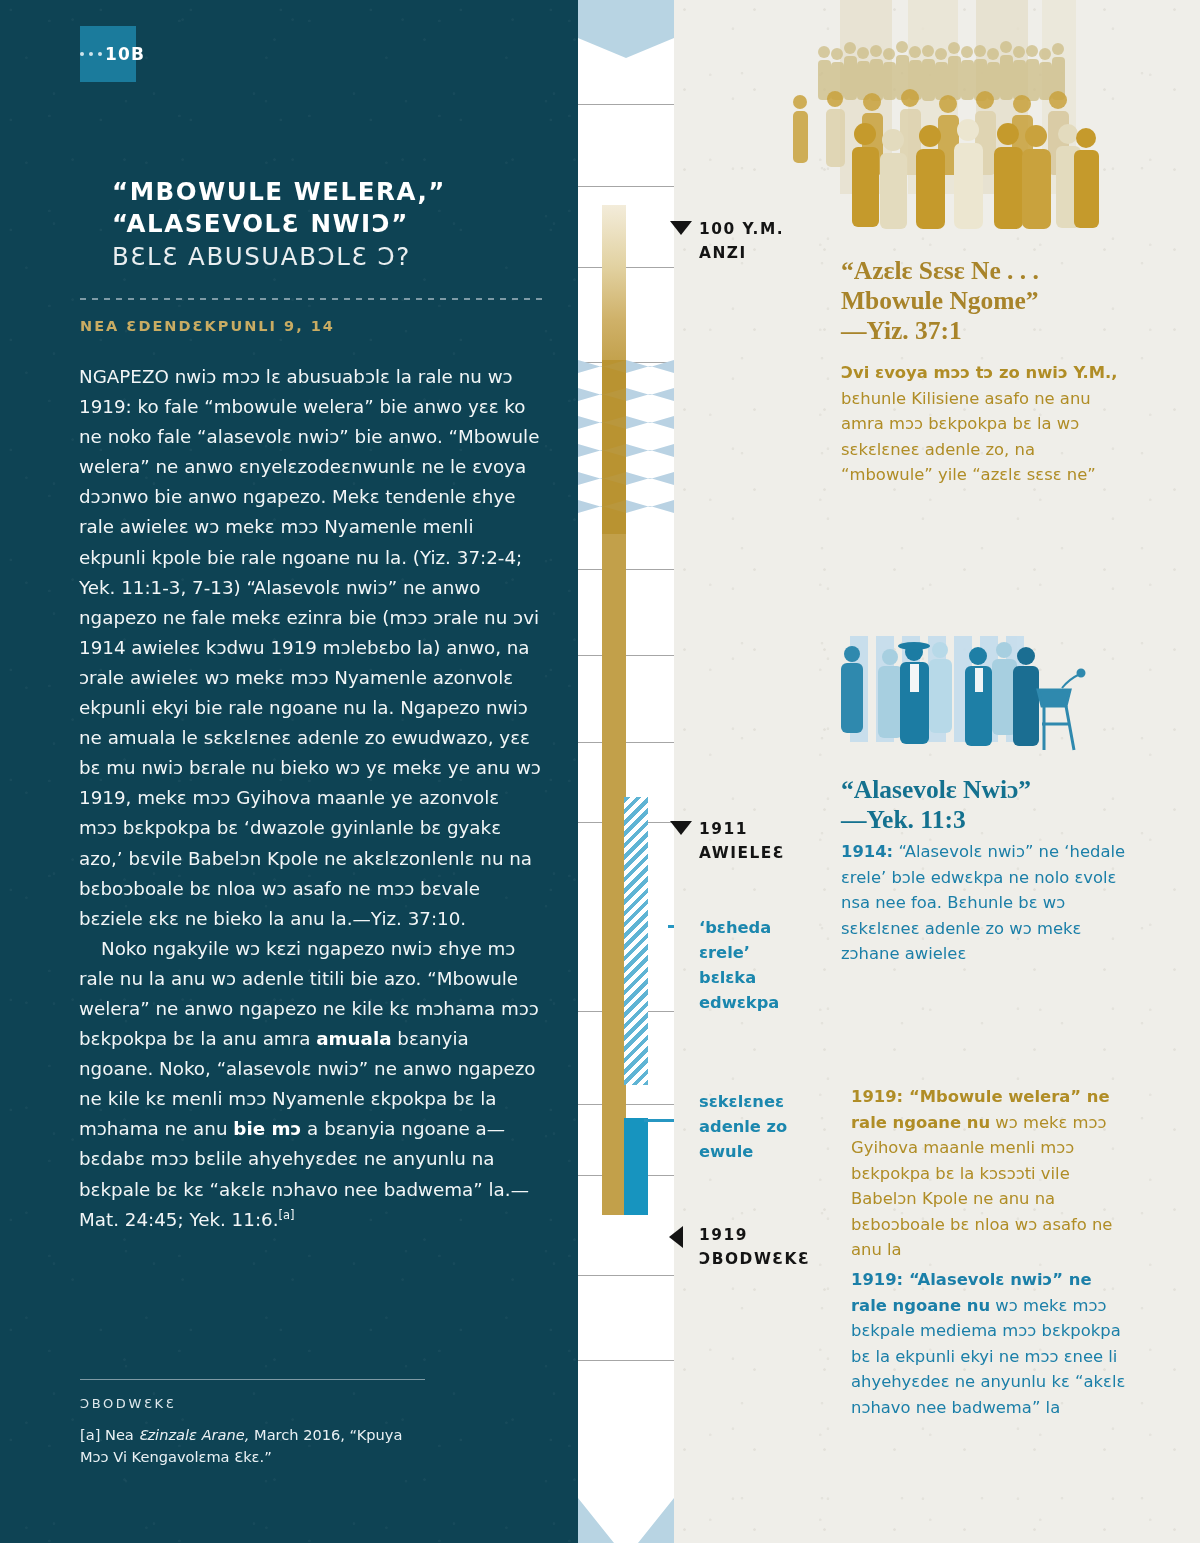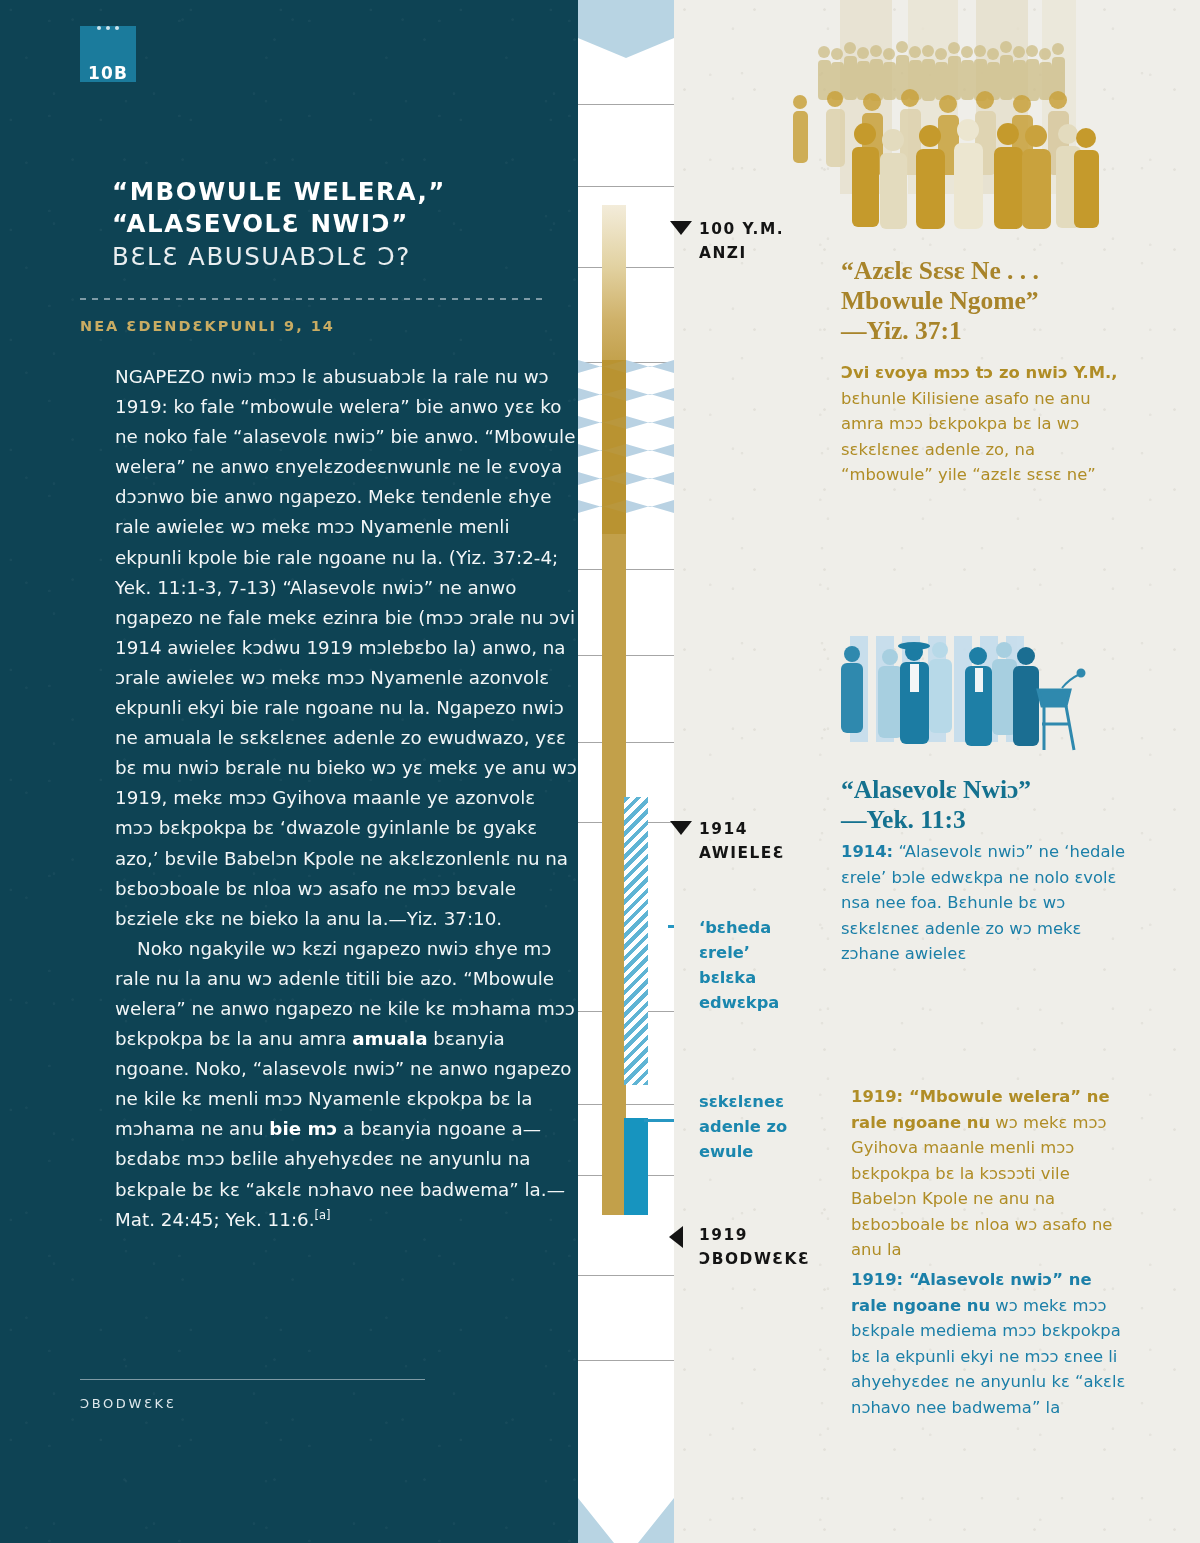--- a/index.html
+++ b/index.html
@@ -24,22 +24,22 @@
       radial-gradient(circle at 22% 55%, rgba(255,255,255,.035) 0 1px, transparent 1.6px),
       radial-gradient(circle at 54% 72%, rgba(255,255,255,.04) 0 1px, transparent 1.6px),
       radial-gradient(circle at 90% 88%, rgba(255,255,255,.035) 0 1px, transparent 1.6px);
     background-size: 90px 110px, 130px 95px, 110px 140px, 150px 120px, 120px 105px, 100px 130px, 140px 115px;
   }
 
   #page-badge {
     position: absolute; left: 80px; top: 26px;
     width: 56px; height: 56px;
     background: #1b7b9c;
-    display: flex; flex-direction: column;
-    align-items: center; justify-content: space-between;
+    display: flex; flex-direction: row;
+    align-items: center; justify-content: flex-start;
     gap: 3px;
   }
   #page-badge .dots { display: flex; gap: 5px; }
   #page-badge .dots i {
     display: block; width: 4px; height: 4px; border-radius: 50%;
     background: #cfe4ec;
   }
   #page-badge .num {
     color: #ffffff; font-size: 17px; font-weight: bold;
     letter-spacing: 1.2px; line-height: 1;
@@ -68,21 +68,20 @@
   #subhead {
     position: absolute; left: 80px; top: 318px;
     color: #c9ac63; font-size: 14.5px; font-weight: bold;
     letter-spacing: 2.0px;
   }
 
   #body-copy {
     position: absolute; left: 79px; top: 362px; width: 462px;
     color: #f2f6f7; font-size: 18.3px; line-height: 30.1px;
     text-align: left;
-    margin-left: 36px;
   }
   #body-copy p + p { text-indent: 22px; }
   #body-copy b { font-weight: bold; color: #ffffff; }
   #body-copy sup {
     font-size: 11.5px; vertical-align: super; line-height: 0;
   }
 
   #footnote-rule {
     position: absolute; left: 80px; top: 1379px; width: 345px; height: 1px;
     background: #7e9aa5;
@@ -239,20 +238,21 @@
 
   <div id="subhead">NEA ƐDENDƐKPUNLI 9, 14</div>
 
   <div id="body-copy">
     <p>NGAPEZO nwiɔ mɔɔ lɛ abusuabɔlɛ la rale nu wɔ 1919: ko fale “mbowule welera” bie anwo yɛɛ ko ne noko fale “alasevolɛ nwiɔ” bie anwo. “Mbowule welera” ne anwo ɛnyelɛzodeɛnwunlɛ ne le ɛvoya dɔɔnwo bie anwo ngapezo. Mekɛ tendenle ɛhye rale awieleɛ wɔ mekɛ mɔɔ Nyamenle menli ekpunli kpole bie rale ngoane nu la. (Yiz. 37:2-4; Yek. 11:1-3, 7-13) “Alasevolɛ nwiɔ” ne anwo ngapezo ne fale mekɛ ezinra bie (mɔɔ ɔrale nu ɔvi 1914 awieleɛ kɔdwu 1919 mɔlebɛbo la) anwo, na ɔrale awieleɛ wɔ mekɛ mɔɔ Nyamenle azonvolɛ ekpunli ekyi bie rale ngoane nu la. Ngapezo nwiɔ ne amuala le sɛkɛlɛneɛ adenle zo ewudwazo, yɛɛ bɛ mu nwiɔ bɛrale nu bieko wɔ yɛ mekɛ ye anu wɔ 1919, mekɛ mɔɔ Gyihova maanle ye azonvolɛ mɔɔ bɛkpokpa bɛ ‘dwazole gyinlanle bɛ gyakɛ azo,’ bɛvile Babelɔn Kpole ne akɛlɛzonlenlɛ nu na bɛboɔboale bɛ nloa wɔ asafo ne mɔɔ bɛvale bɛziele ɛkɛ ne bieko la anu la.—Yiz. 37:10.</p>
     <p>Noko ngakyile wɔ kɛzi ngapezo nwiɔ ɛhye mɔ rale nu la anu wɔ adenle titili bie azo. “Mbowule welera” ne anwo ngapezo ne kile kɛ mɔhama mɔɔ bɛkpokpa bɛ la anu amra <b>amuala</b> bɛanyia ngoane. Noko, “alasevolɛ nwiɔ” ne anwo ngapezo ne kile kɛ menli mɔɔ Nyamenle ɛkpokpa bɛ la mɔhama ne anu <b>bie mɔ</b> a bɛanyia ngoane a—bɛdabɛ mɔɔ bɛlile ahyehyɛdeɛ ne anyunlu na bɛkpale bɛ kɛ “akɛlɛ nɔhavo nee badwema” la.—Mat. 24:45; Yek. 11:6.<sup>[a]</sup></p>
   </div>
 
   <div id="footnote-rule"></div>
   <div id="fn-head">ƆBODWƐKƐ</div>
+  <div id="fn-body">[a] Nea <i>Ɛzinzalɛ Arane,</i> March 2016, “Kpuya Mɔɔ Vi Kengavolɛma Ɛkɛ.”</div>
 </div>
 
 <div id="timeline">
 
   <div id="chev-top" class="chev"></div>
 
   <div class="tl-tick" style="top:104px"></div>
   <div class="tl-tick" style="top:186px"></div>
   <div class="tl-tick" style="top:267px"></div>
   <div class="tl-tick" style="top:362px"></div>
@@ -422,21 +422,21 @@
 </div>
 
 <div class="marker" style="left:699px; top:203px;">
   <span class="tri-down"></span>
   <div>100 Y.M.</div>
   <div>ANZI</div>
 </div>
 
 <div class="marker" style="left:699px; top:803px;">
   <span class="tri-down"></span>
-  <div>1914</div>
+  <div>1911</div>
   <div>AWIELEƐ</div>
 </div>
 
 <div class="marker" style="left:699px; top:1209px;">
   <span class="tri-left"></span>
   <div>1919</div>
   <div>ƆBODWƐKƐ</div>
 </div>
 
 <div class="tl-label" style="left:699px; top:915px; width:120px;">

